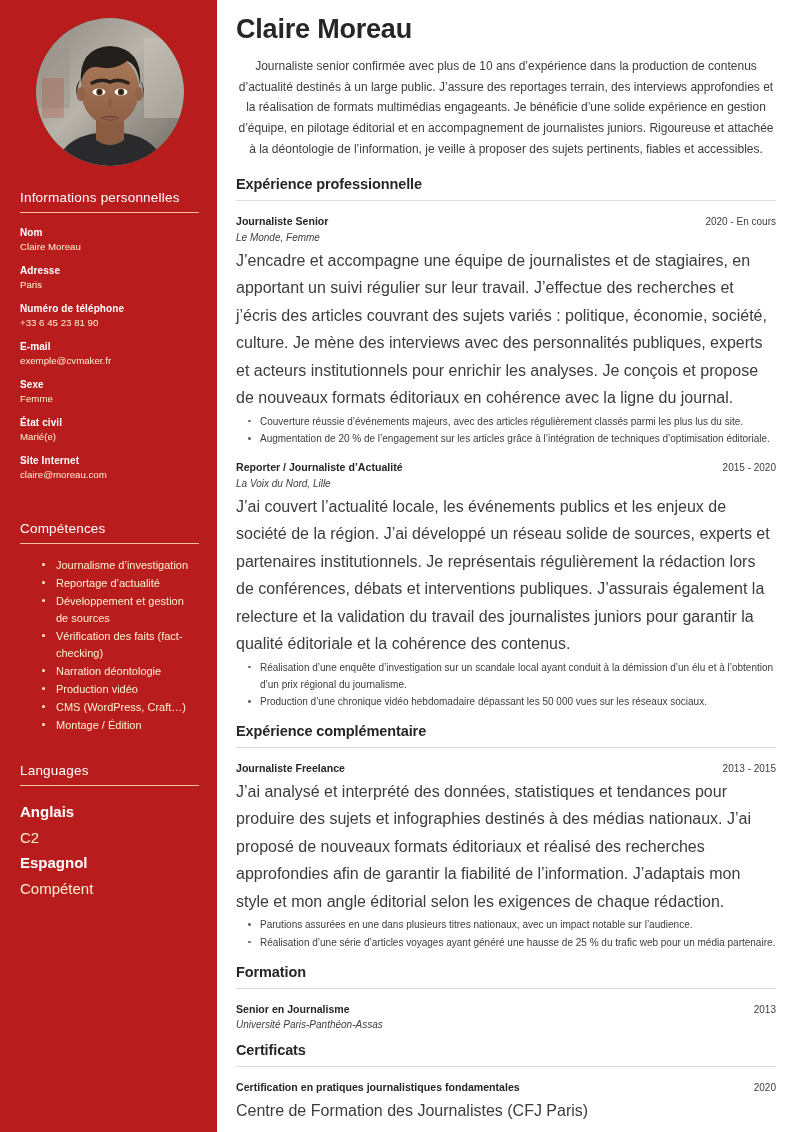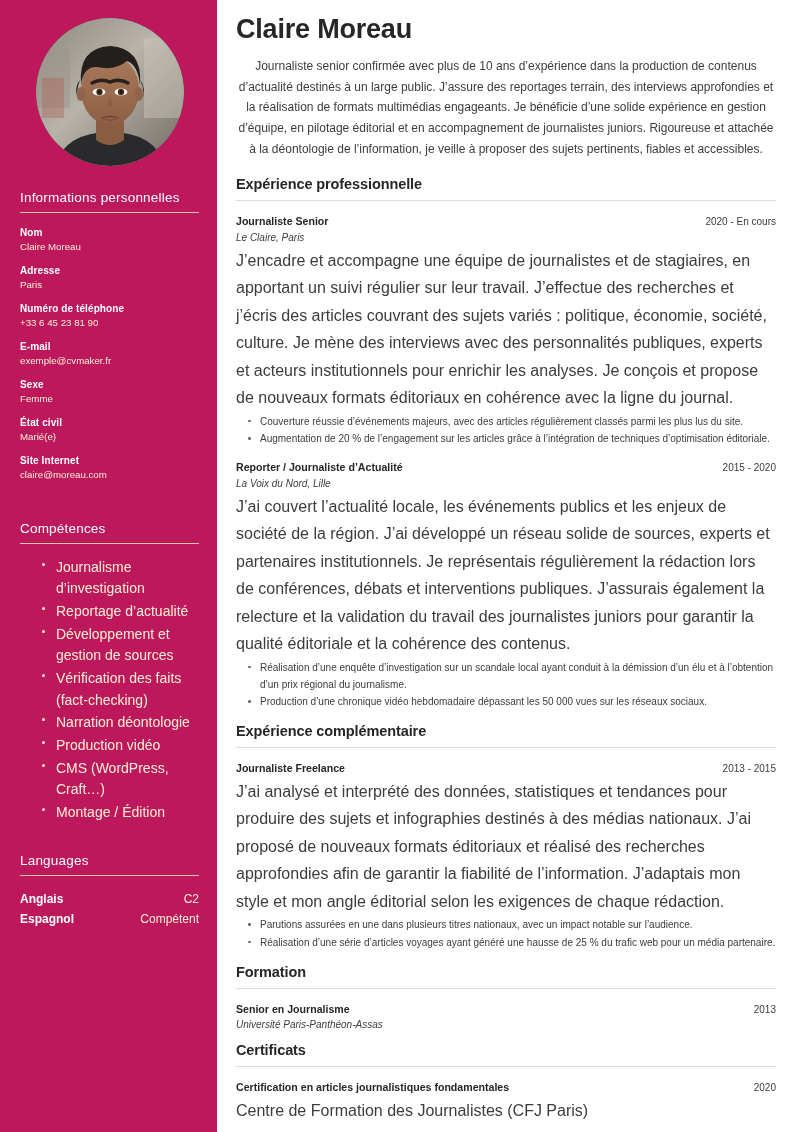--- a/index.html
+++ b/index.html
@@ -18,21 +18,21 @@
     height: 1132px;
     background: #ffffff;
     display: flex;
     overflow: hidden;
   }
 
   
   .sidebar {
     width: 217px;
     min-width: 217px;
-    background: #be185d;
+    background: #b91c1c;
     padding: 0 18px 20px 20px;
     color: #ffffff;
   }
 
   .photo-wrap {
     display: flex;
     justify-content: center;
     padding-top: 18px;
     padding-bottom: 20px;
   }
@@ -80,21 +80,21 @@
     word-break: break-word;
   }
 
   .skills-list {
     list-style: none;
     padding-left: 22px;
     margin-top: 2px;
   }
   .skills-list li {
     position: relative;
-    font-size: 14px;
+    font-size: 11px;
     color: #fdf0d2;
     line-height: 1.55;
     padding-left: 14px;
     margin-bottom: 1px;
   }
   .skills-list li::before {
     content: "";
     position: absolute;
     left: 0;
     top: 6px;
@@ -103,22 +103,23 @@
     border-radius: 50%;
     background: #fdf0d2;
   }
 
   .sec-gap { height: 24px; }
 
   .lang-row {
     display: flex;
     justify-content: space-between;
     align-items: baseline;
-    font-size: 12px;
+    font-size: 15px;
     line-height: 1.7;
+    flex-direction: column;
   }
   .lang-name { font-weight: 700; color: #ffffff; }
   .lang-level { font-weight: 400; color: #fdf0d2; }
 
   
   .main {
     flex: 1;
     padding: 14px 24px 0 19px;
     color: #2f2f2f;
   }
@@ -357,21 +358,21 @@
 
     <section class="main-section">
       <h2 class="main-title">Expérience professionnelle</h2>
       <div class="main-rule"></div>
 
       <article class="entry">
         <div class="entry-head">
           <span class="entry-title">Journaliste Senior</span>
           <span class="entry-date">2020 - En cours</span>
         </div>
-        <div class="entry-sub">Le Claire, Paris</div>
+        <div class="entry-sub">Le Monde, Femme</div>
         <div class="entry-desc">J’encadre et accompagne une équipe de journalistes et de stagiaires, en apportant un suivi régulier sur leur travail. J’effectue des recherches et j’écris des articles couvrant des sujets variés : politique, économie, société, culture. Je mène des interviews avec des personnalités publiques, experts et acteurs institutionnels pour enrichir les analyses. Je conçois et propose de nouveaux formats éditoriaux en cohérence avec la ligne du journal.</div>
         <ul class="entry-bullets">
           <li>Couverture réussie d’événements majeurs, avec des articles régulièrement classés parmi les plus lus du site.</li>
           <li>Augmentation de 20 % de l’engagement sur les articles grâce à l’intégration de techniques d’optimisation éditoriale.</li>
         </ul>
       </article>
 
       <article class="entry">
         <div class="entry-head">
           <span class="entry-title">Reporter / Journaliste d’Actualité</span>
@@ -415,21 +416,21 @@
         <div class="entry-sub">Université Paris-Panthéon-Assas</div>
       </article>
     </section>
 
     <section class="main-section">
       <h2 class="main-title">Certificats</h2>
       <div class="main-rule"></div>
 
       <article class="entry tight">
         <div class="entry-head">
-          <span class="entry-title">Certification en articles journalistiques fondamentales</span>
+          <span class="entry-title">Certification en pratiques journalistiques fondamentales</span>
           <span class="entry-date">2020</span>
         </div>
         <div class="entry-desc">Centre de Formation des Journalistes (CFJ Paris)</div>
       </article>
     </section>
 
   </main>
 </div>
 
 </body></html>

